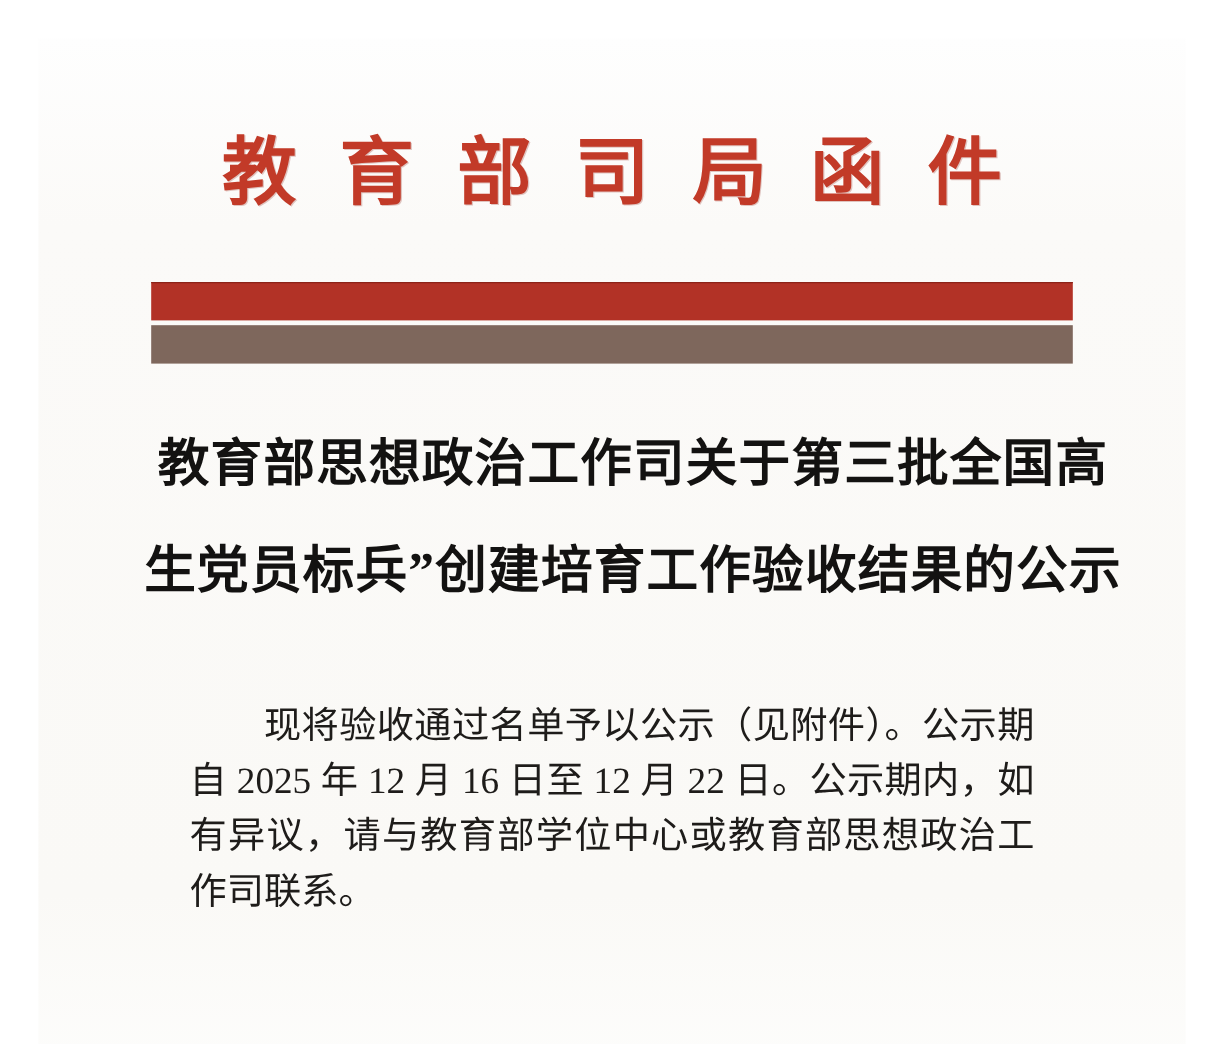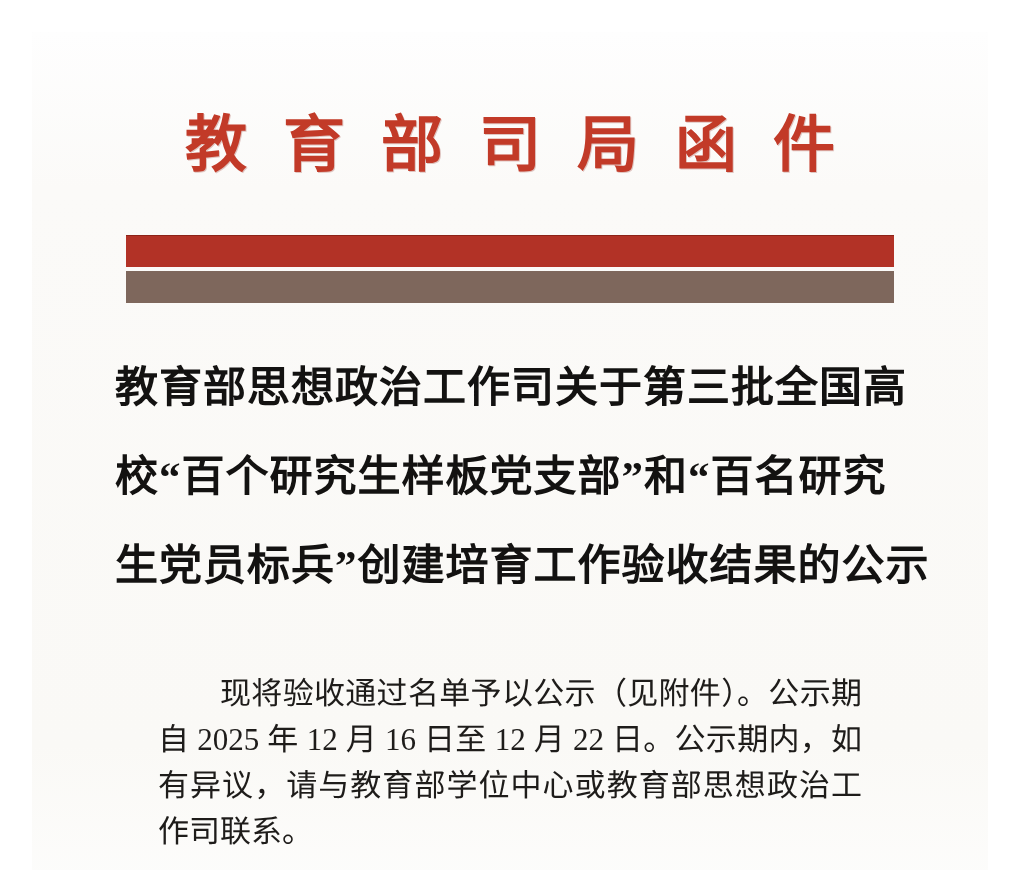--- a/index.html
+++ b/index.html
@@ -53,21 +53,21 @@
   }
   .rule-brown {
     height: 2px;
     margin-top: 4px;
     background: #7e675c;
   }
 
   
   .doc-title {
     margin-top: 24px;
-    text-align: left;
+    text-align: center;
     font-weight: 700;
     color: #131211;
     margin-left: 35px;
   }
   .title-line {
     display: block;
     font-size: 43px;
     line-height: 57px;
     letter-spacing: 1px;
     white-space: nowrap;
@@ -94,21 +94,20 @@
 
   <header class="masthead">
     <h1 class="masthead-text">教育部司局函件</h1>
   </header>
 
   <div class="rule rule-red"></div>
   <div class="rule rule-brown"></div>
 
   <h2 class="doc-title">
     <span class="title-line">教育部思想政治工作司关于第三批全国高</span>
-    <span class="title-line">校“百个研究生样板党支部”和“百名研究</span>
     <span class="title-line">生党员标兵”创建培育工作验收结果的公示</span>
   </h2>
 
   <main class="doc-body">
     <p>现将验收通过名单予以公示（见附件）。公示期自 2025 年 12 月 16 日至 12 月 22 日。公示期内，如有异议，请与教育部学位中心或教育部思想政治工作司联系。</p>
   </main>
 
 </div>
 
 </body></html>

